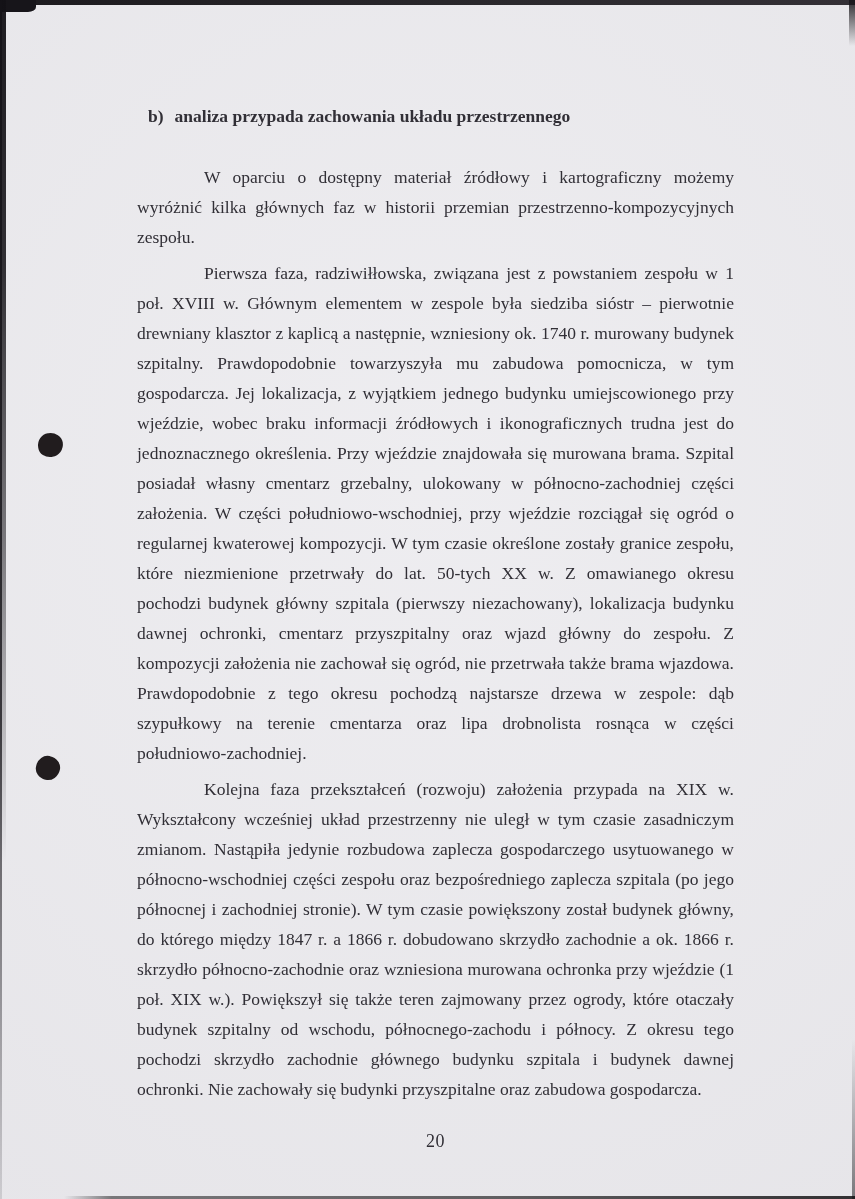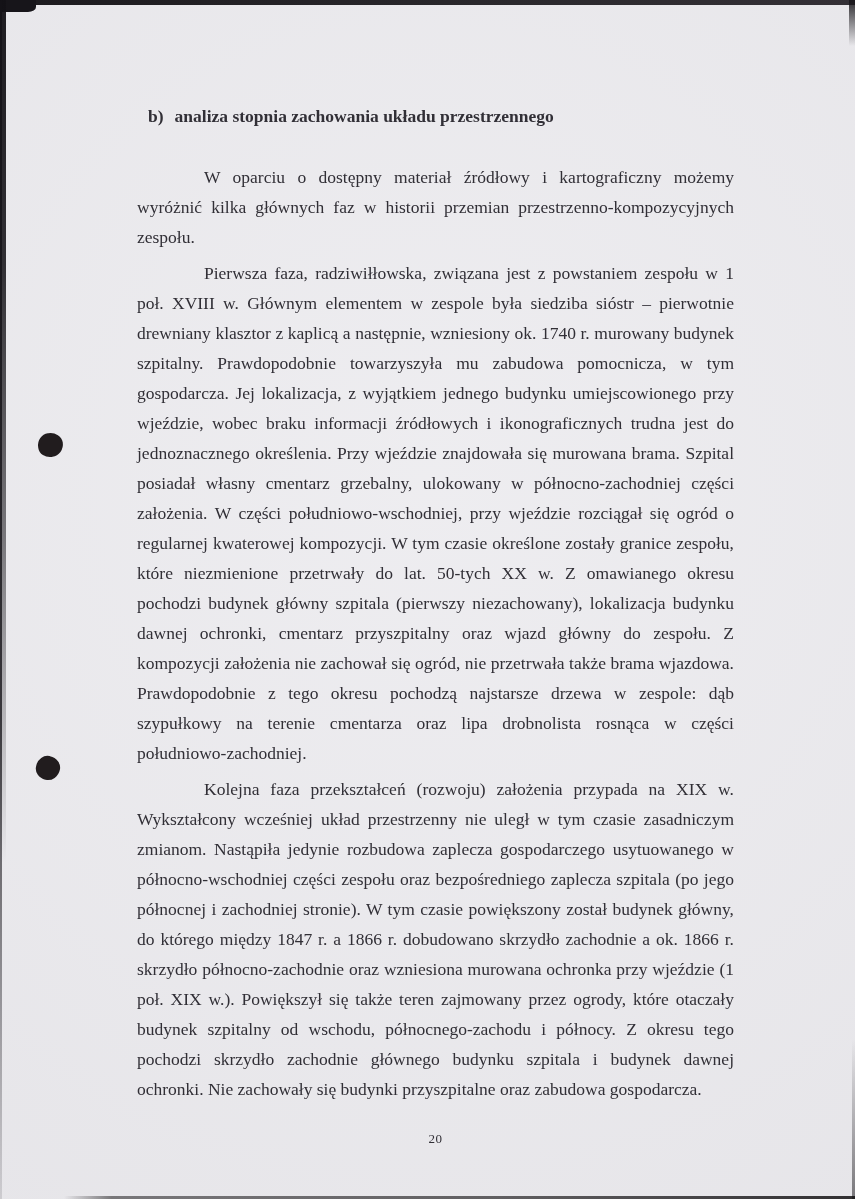--- a/index.html
+++ b/index.html
@@ -92,42 +92,42 @@
   .para {
     margin: 6px;
     text-indent: 67px;
   }
   .page-number {
     position: absolute;
     left: 131px;
     width: 609px;
     top: 1131px;
     text-align: center;
-    font-size: 13px;
+    font-size: 18px;
     letter-spacing: 0.5px;
   }
 </style>
 </head>
 <body>
 
 <div class="page">
 
   <div class="edge edge-top"></div>
   <div class="edge edge-top-left-blob"></div>
   <div class="edge edge-left-band"></div>
   <div class="edge edge-left-thin"></div>
   <div class="edge edge-right-top"></div>
   <div class="edge edge-right-bottom"></div>
   <div class="edge edge-bottom"></div>
 
   <div class="hole hole-1"></div>
   <div class="hole hole-2"></div>
 
   <div class="content">
-    <h2 class="heading"><span>b)</span><span class="heading-text">analiza stopnia zachowania układu przestrzennego</span></h2>
+    <h2 class="heading"><span>b)</span><span class="heading-text">analiza przypada zachowania układu przestrzennego</span></h2>
 
     <p class="para">W oparciu o dostępny materiał źródłowy i kartograficzny możemy wyróżnić kilka głównych faz w historii przemian przestrzenno-kompozycyjnych zespołu.</p>
     <p class="para">Pierwsza faza, radziwiłłowska, związana jest z powstaniem zespołu w 1 poł. XVIII w. Głównym elementem w zespole była siedziba sióstr – pierwotnie drewniany klasztor z kaplicą a następnie, wzniesiony ok. 1740 r. murowany budynek szpitalny. Prawdopodobnie towarzyszyła mu zabudowa pomocnicza, w tym gospodarcza. Jej lokalizacja, z wyjątkiem jednego budynku umiejscowionego przy wjeździe, wobec braku informacji źródłowych i ikonograficznych trudna jest do jednoznacznego określenia. Przy wjeździe znajdowała się murowana brama. Szpital posiadał własny cmentarz grzebalny, ulokowany w północno-zachodniej części założenia. W części południowo-wschodniej, przy wjeździe rozciągał się ogród o regularnej kwaterowej kompozycji. W tym czasie określone zostały granice zespołu, które niezmienione przetrwały do lat. 50-tych XX w. Z omawianego okresu pochodzi budynek główny szpitala (pierwszy niezachowany), lokalizacja budynku dawnej ochronki, cmentarz przyszpitalny oraz wjazd główny do zespołu. Z kompozycji założenia nie zachował się ogród, nie przetrwała także brama wjazdowa. Prawdopodobnie z tego okresu pochodzą najstarsze drzewa w zespole: dąb szypułkowy na terenie cmentarza oraz lipa drobnolista rosnąca w części południowo-zachodniej.</p>
     <p class="para">Kolejna faza przekształceń (rozwoju) założenia przypada na XIX w. Wykształcony wcześniej układ przestrzenny nie uległ w tym czasie zasadniczym zmianom. Nastąpiła jedynie rozbudowa zaplecza gospodarczego usytuowanego w północno-wschodniej części zespołu oraz bezpośredniego zaplecza szpitala (po jego północnej i zachodniej stronie). W tym czasie powiększony został budynek główny, do którego między 1847 r. a 1866 r. dobudowano skrzydło zachodnie a ok. 1866 r. skrzydło północno-zachodnie oraz wzniesiona murowana ochronka przy wjeździe (1 poł. XIX w.). Powiększył się także teren zajmowany przez ogrody, które otaczały budynek szpitalny od wschodu, północnego-zachodu i północy. Z okresu tego pochodzi skrzydło zachodnie głównego budynku szpitala i budynek dawnej ochronki. Nie zachowały się budynki przyszpitalne oraz zabudowa gospodarcza.</p>
   </div>
 
   <div class="page-number">20</div>
 </div>
 
 </body></html>

